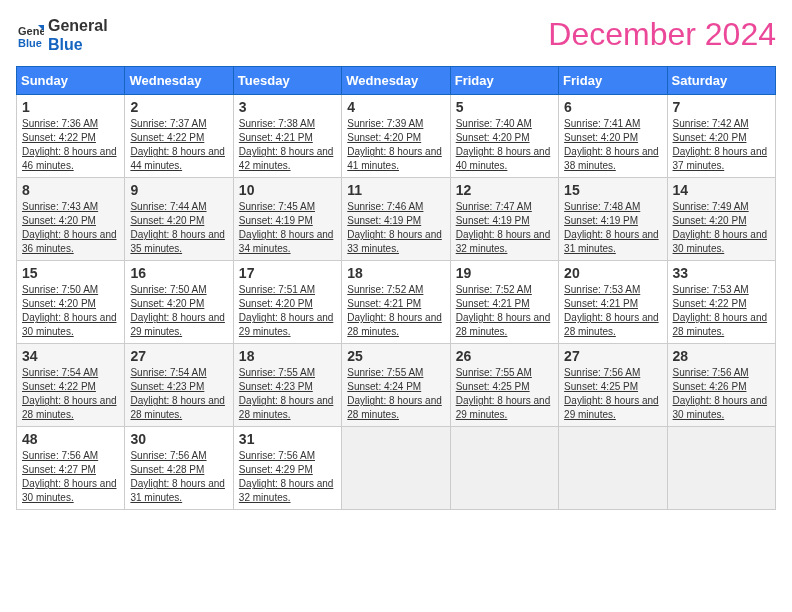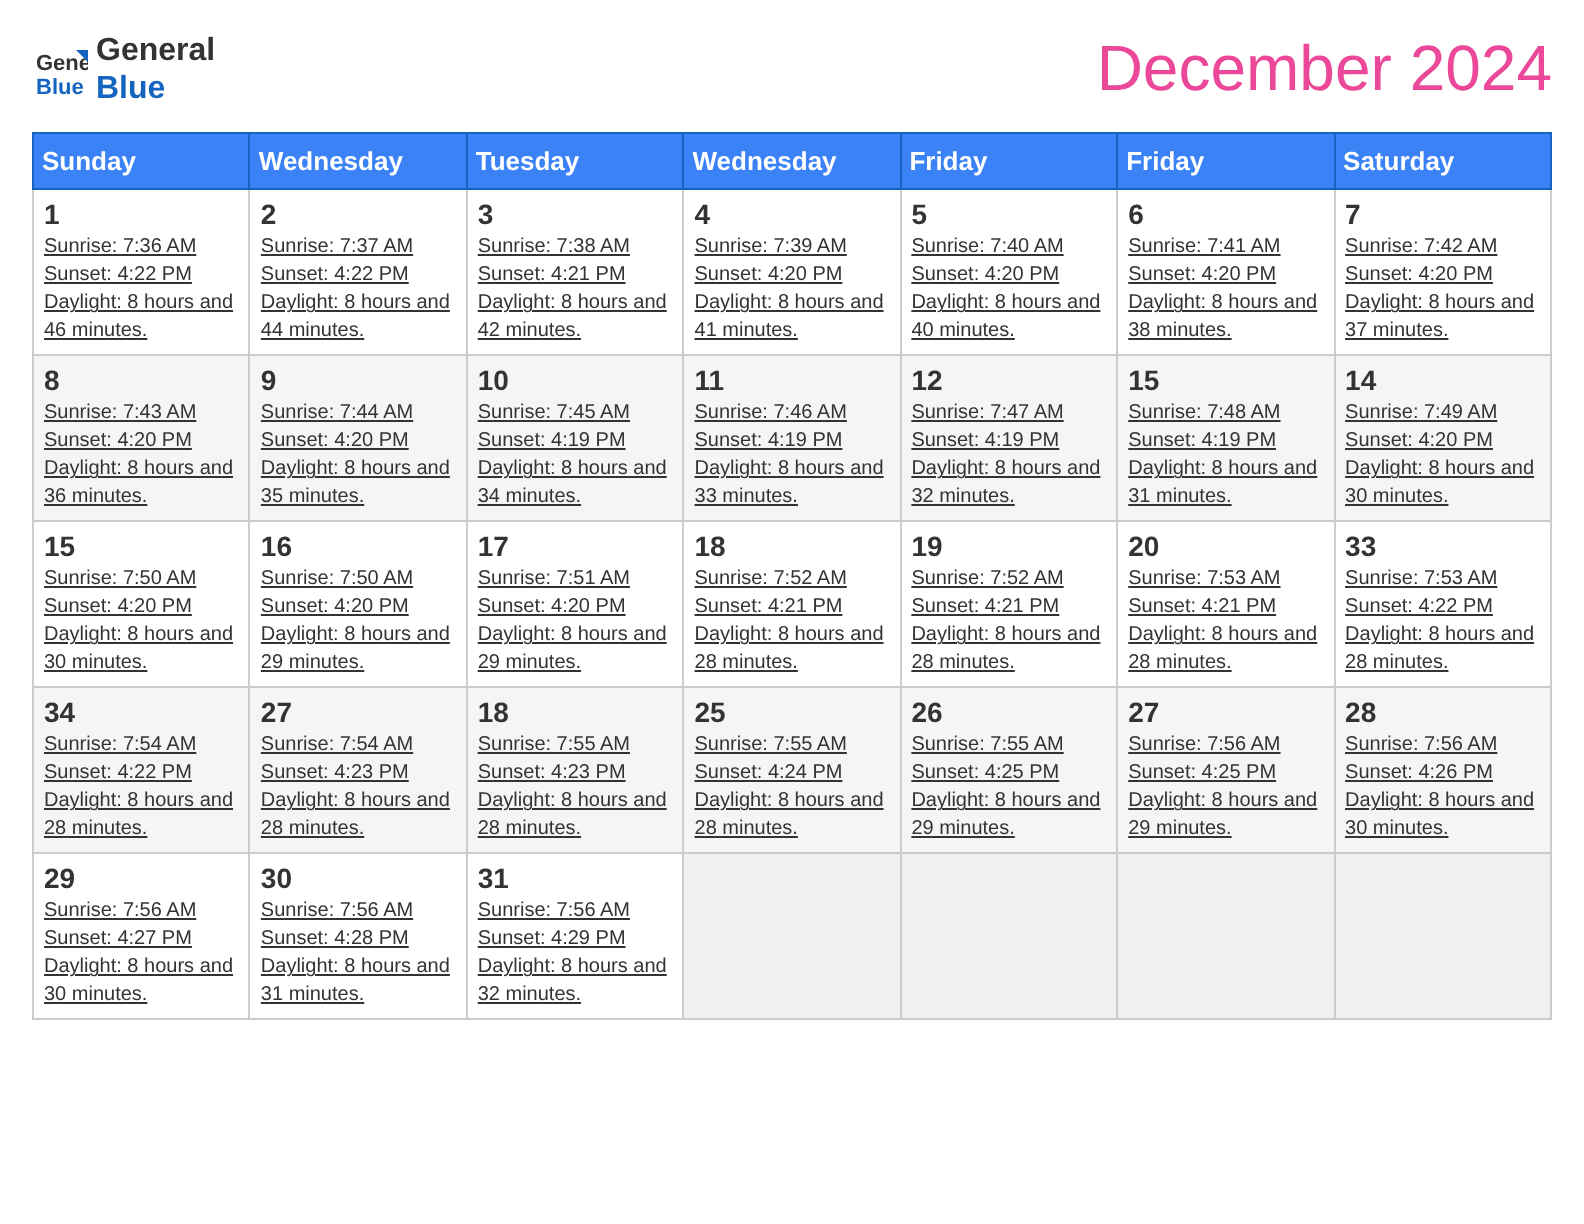--- a/index.html
+++ b/index.html
@@ -237,21 +237,21 @@
           <div class="day-num">27</div>
           <div class="day-info">Sunrise: 7:56 AM<br>Sunset: 4:25 PM<br>Daylight: 8 hours and 29 minutes.</div>
         </td>
         <td>
           <div class="day-num">28</div>
           <div class="day-info">Sunrise: 7:56 AM<br>Sunset: 4:26 PM<br>Daylight: 8 hours and 30 minutes.</div>
         </td>
       </tr>
       <tr>
         <td>
-          <div class="day-num">29</div>
+          <div class="day-num">48</div>
           <div class="day-info">Sunrise: 7:56 AM<br>Sunset: 4:27 PM<br>Daylight: 8 hours and 30 minutes.</div>
         </td>
         <td>
           <div class="day-num">30</div>
           <div class="day-info">Sunrise: 7:56 AM<br>Sunset: 4:28 PM<br>Daylight: 8 hours and 31 minutes.</div>
         </td>
         <td>
           <div class="day-num">31</div>
           <div class="day-info">Sunrise: 7:56 AM<br>Sunset: 4:29 PM<br>Daylight: 8 hours and 32 minutes.</div>
         </td>

